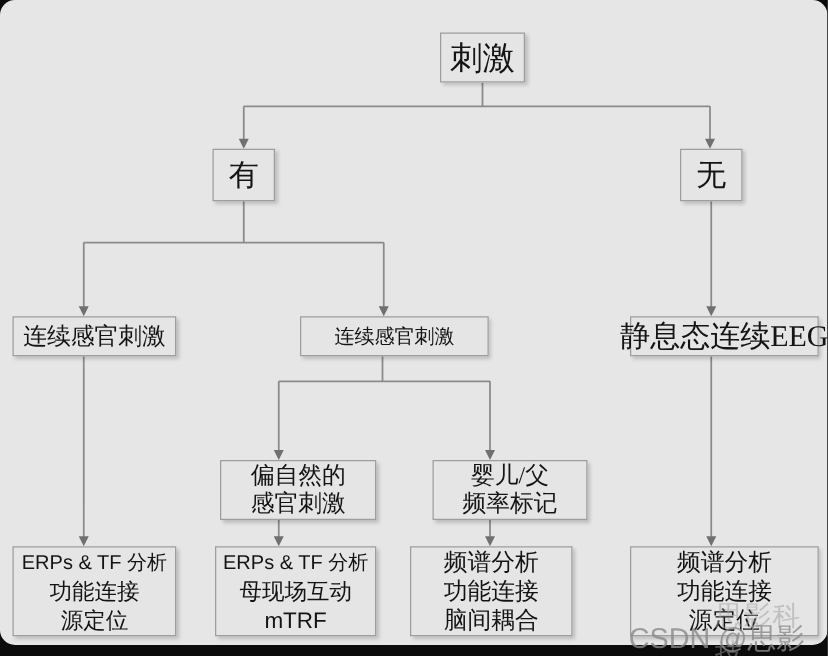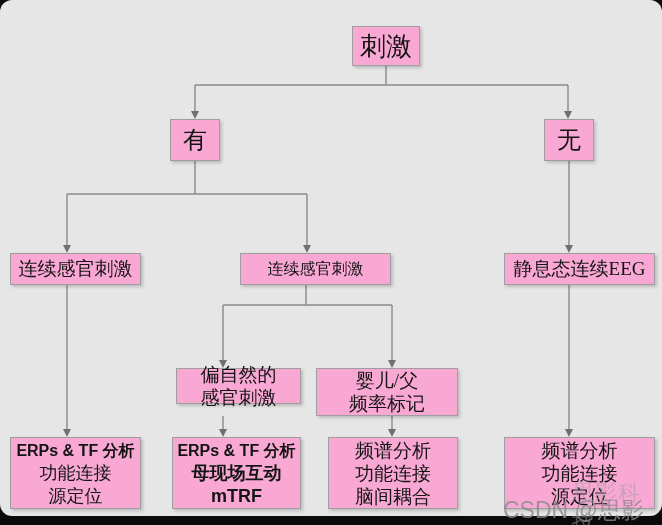--- a/index.html
+++ b/index.html
@@ -2,24 +2,24 @@
 <html><head>
 <meta charset="utf-8">
 <style>
   html,body{margin:0;padding:0;background:#0b0b0b;}
   .frame{position:relative;width:662px;height:525px;background:#0b0b0b;overflow:hidden;
          font-family:"Liberation Serif", serif;}
   .sheet{position:absolute;left:0;top:0;width:662px;height:516px;background:#e6e6e6;
          border-radius:12px;}
   .connectors{position:absolute;left:0;top:0;width:662px;height:525px;}
   .node{position:absolute;display:flex;flex-direction:column;align-items:center;justify-content:center;
-        background:#f9a8d4;border:1px solid #9e9e9e;color:#141414;text-align:center;
+        background:#e5e5e5;border:1px solid #9e9e9e;color:#141414;text-align:center;
         box-shadow:2px 2px 3px rgba(0,0,0,0.18);box-sizing:border-box;}
   .node span{display:block;white-space:nowrap;}
-  .latin-bold{font-family:"Liberation Sans", sans-serif;font-weight:700;}
+  .latin-bold{font-family:"Liberation Sans", sans-serif;font-weight:400;}
   .wm{position:absolute;z-index:5;font-family:"Liberation Sans", sans-serif;pointer-events:none;}
   .wm-upper{left:572px;top:478px;font-size:22px;color:#9c9c9c;opacity:.5;letter-spacing:1px;}
   .wm-lower{left:503px;top:495px;font-size:23px;color:#8a8a8a;opacity:.8;}
 </style>
 </head>
 <body>
 
 <div class="frame">
   <div class="sheet"></div>
 
@@ -59,30 +59,30 @@
   </div>
 
   <div class="node" style="left:10px;top:253px;width:131px;height:32px;font-size:19px;">
     <span>连续感官刺激</span>
   </div>
 
   <div class="node" style="left:240px;top:253px;width:151px;height:32px;font-size:16px;">
     <span>连续感官刺激</span>
   </div>
 
-  <div class="node" style="left:504px;top:253px;width:151px;height:32px;font-size:19px;">
+  <div class="node" style="left:504px;top:253px;width:151px;height:32px;font-size:24px;">
     <span>静息态连续EEG</span>
   </div>
 
-  <div class="node" style="left:176px;top:368px;width:125px;height:36px;font-size:19px;line-height:23px;">
+  <div class="node" style="left:176px;top:368px;width:125px;height:48px;font-size:19px;line-height:23px;">
     <span>偏自然的</span>
     <span>感官刺激</span>
   </div>
 
-  <div class="node" style="left:316px;top:368px;width:142px;height:48px;font-size:19px;line-height:23px;">
+  <div class="node" style="left:346px;top:368px;width:124px;height:48px;font-size:19px;line-height:23px;">
     <span>婴儿/父</span>
     <span>频率标记</span>
   </div>
 
   <div class="node" style="left:10px;top:437px;width:131px;height:72px;font-size:18px;line-height:23px;">
     <span class="latin-bold" style="font-size:16px;">ERPs &amp; TF 分析</span>
     <span>功能连接</span>
     <span>源定位</span>
   </div>
 

